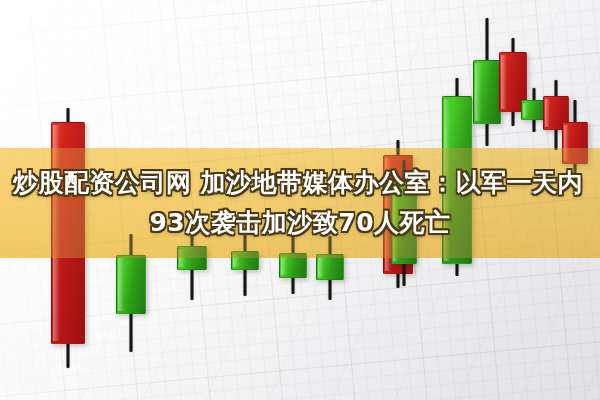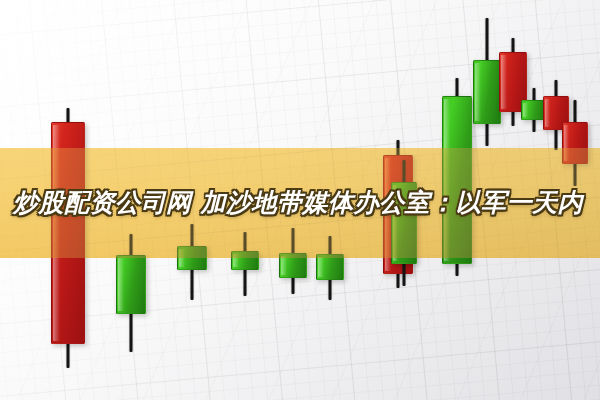--- a/index.html
+++ b/index.html
@@ -4,21 +4,20 @@
 <style>
   html,body{margin:0;padding:0;}
   body{
     width:600px;height:400px;overflow:hidden;
     font-family:"DejaVu Sans","Liberation Sans",sans-serif;
     background:#ffffff;
   }
   #stage{
     position:relative;width:600px;height:400px;overflow:hidden;
     background:linear-gradient(150deg,#fdfdfd 0%,#f7f7f8 40%,#ececee 75%,#e4e4e7 100%);
-    font-style:italic;
   }
 
   
   .gridwrap{
     position:absolute;left:-16%;top:-16%;width:132%;height:132%;
     transform:rotate(-5.2deg);
     opacity:.85;
   }
   .grid-fine{
     position:absolute;inset:0;
@@ -175,15 +174,16 @@
         <div class="wick" style="top: 0px; height: 86px;"></div>
         <div class="body down" style="top: 22px; height: 40px;"></div>
       </div>
     </div>
 
   <div id="band" style="top: 148px; height: 110px;"></div>
   <div id="band-soft" style="top: 148px; height: 110px;"></div>
 
   <div id="headline" style="top: 148px; height: 110px;">
     <span class="hl-line" id="hl-line1">炒股配资公司网 加沙地带媒体办公室：以军一天内</span>
+    <span class="hl-line" id="hl-line2">93次袭击加沙致70人死亡</span>
   </div>
 
 </div>
 
 </body></html>

